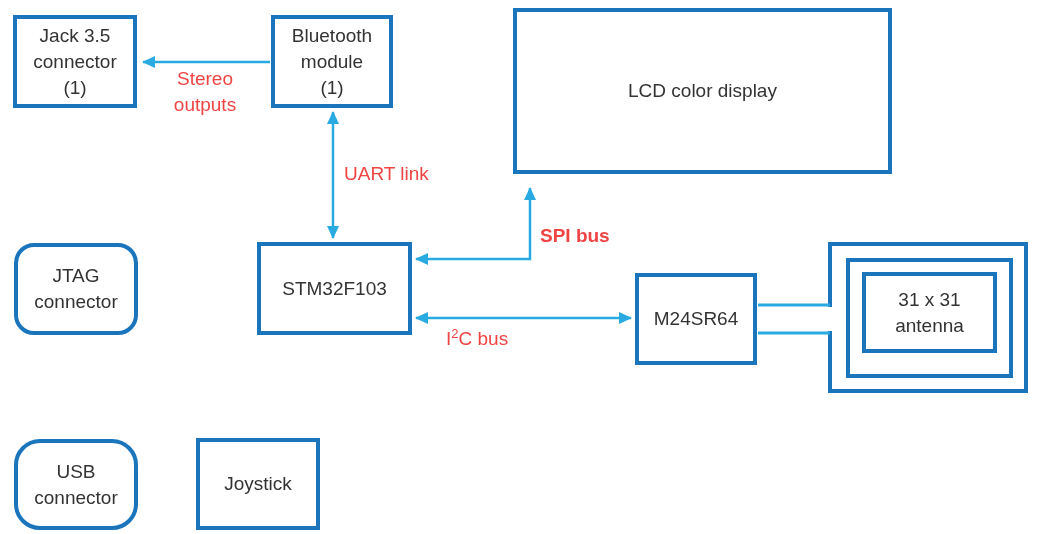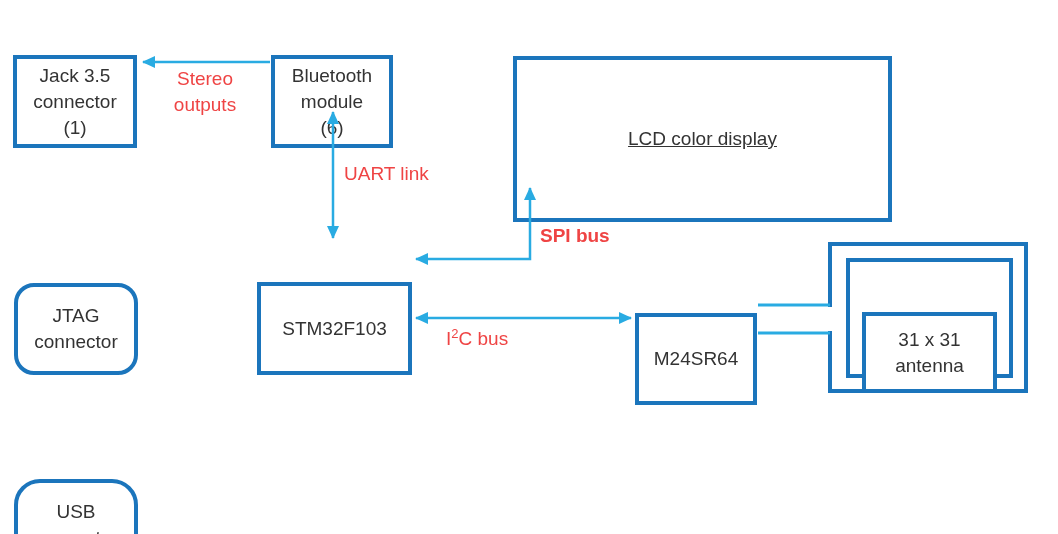--- a/index.html
+++ b/index.html
@@ -20,36 +20,35 @@
     box-sizing: border-box;
     border: 4px solid #1b75bc;
     background: #ffffff;
     display: flex;
     align-items: center;
     justify-content: center;
     text-align: center;
     color: #333333;
     font-size: 19px;
     line-height: 26px;
-    margin-top: 40px;
   }
   .node-label {
     white-space: pre-line;
     color: #333333;
   }
   .frame {
     position: absolute;
     box-sizing: border-box;
     border: 4px solid #1b75bc;
     background: transparent;
   }
   
   #node-jack      { left: 13px;  top: 15px;  width: 124px; height: 93px; }
   #node-bluetooth { left: 271px; top: 15px;  width: 122px; height: 93px; }
-  #node-lcd       { left: 513px; top: 16px;  width: 379px; height: 166px; text-decoration: underline; }
+  #node-lcd       { left: 513px; top: 8px;  width: 379px; height: 166px; }
   #node-jtag      { left: 14px;  top: 243px; width: 124px; height: 92px; border-radius: 20px; }
   #node-stm32     { left: 257px; top: 242px; width: 155px; height: 93px; }
   #node-m24sr64   { left: 635px; top: 273px; width: 122px; height: 92px; }
   #node-usb       { left: 14px;  top: 439px; width: 124px; height: 91px; border-radius: 26px; }
   #node-joystick  { left: 196px; top: 438px; width: 124px; height: 92px; }
   #node-reset     { left: 377px; top: 439px; width: 124px; height: 91px; }
   #antenna-outer  { left: 828px; top: 242px; width: 200px; height: 151px; background:#ffffff; }
   #antenna-middle { left: 846px; top: 258px; width: 167px; height: 120px; }
   #node-antenna   { left: 862px; top: 272px; width: 135px; height: 81px; }
   
@@ -87,21 +86,21 @@
 
   <div class="node" id="node-jack">
     <span class="node-label">Jack 3.5
 connector
 (1)</span>
   </div>
 
   <div class="node" id="node-bluetooth">
     <span class="node-label">Bluetooth
 module
-(6)</span>
+(1)</span>
   </div>
 
   <div class="node" id="node-lcd">
     <span class="node-label">LCD color display</span>
   </div>
 
   <div class="node" id="node-jtag">
     <span class="node-label">JTAG
 connector</span>
   </div>
@@ -112,20 +111,23 @@
 
   <div class="node" id="node-m24sr64">
     <span class="node-label">M24SR64</span>
   </div>
 
   <div class="node" id="node-usb">
     <span class="node-label">USB
 connector</span>
   </div>
 
+  <div class="node" id="node-joystick">
+    <span class="node-label">Joystick</span>
+  </div>
 
 
   <div class="frame" id="antenna-outer"></div>
   <div class="frame" id="antenna-middle"></div>
   <div class="node" id="node-antenna">
     <span class="node-label">31 x 31
 antenna</span>
   </div>
   <div id="antenna-feed-gap"></div>
 

